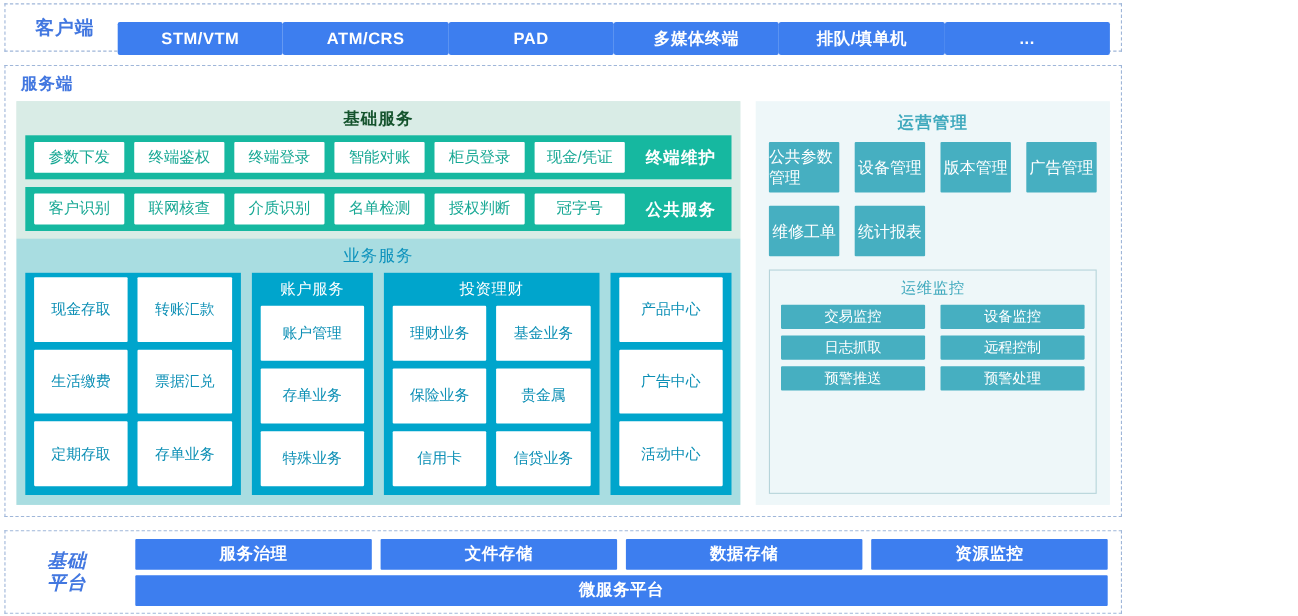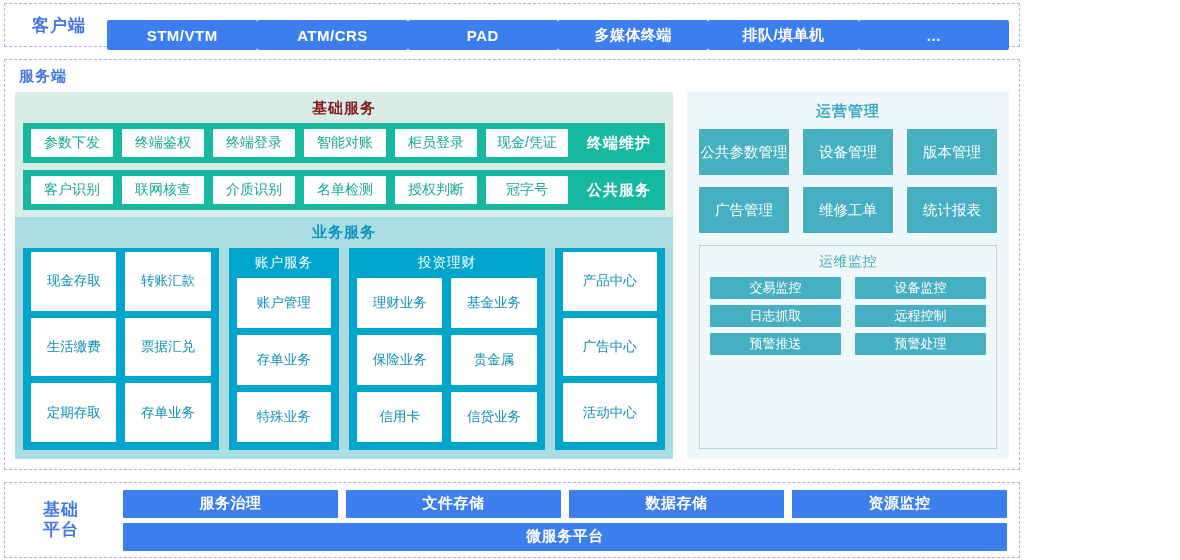--- a/index.html
+++ b/index.html
@@ -86,21 +86,21 @@
     box-sizing:border-box;
   }
 
   
   .basic-wrap{
     background:#d9ece6;
     padding:4px 8px 7px 8px;
   }
   .band-title{
     text-align:center;
-    color:#7f1d1d;
+    color:#14532d;
     font-weight:bold;
     font-size:15px;
     padding:3px 0 5px 0;
     letter-spacing:1px;
     font-family:Liberation Serif, serif;
   }
   .basic-row{
     background:#16b8a0;
     display:flex;align-items:center;
     padding:6px 8px;
@@ -130,21 +130,21 @@
   
   .biz-wrap{
     background:#a9dde1;
     padding:2px 8px 9px 8px;
     flex:1 1 auto;
     display:flex;flex-direction:column;
   }
   .biz-title{
     text-align:center;
     color:#0e93bd;
-    font-weight:bold;
+    font-weight:normal;
     font-size:15px;
     padding:4px 0 6px 0;
     letter-spacing:1px;
   }
   .biz-groups{
     display:flex;gap:10px;flex:1 1 auto;
   }
   .biz-group{
     background:#00a5cc;
     padding:4px 8px 8px 8px;
@@ -187,21 +187,21 @@
   .ops-title{
     text-align:center;
     color:#3fa9bd;
     font-weight:bold;
     font-size:15px;
     padding:4px 0 8px 0;
     letter-spacing:1px;
   }
   .ops-grid{
     display:grid;
-    grid-template-columns:1fr 1fr 1fr;
+    grid-template-columns:1fr 1fr 1fr 1fr;
     gap:12px 14px;
   }
   .ops-chip{
     background:#46afc1;
     color:#ffffff;
     font-size:14.5px;
     height:46px;
     display:flex;align-items:center;justify-content:center;
     border-radius:1px;
   }
@@ -241,20 +241,21 @@
     box-sizing:border-box;
   }
   .platform-label{
     flex:0 0 96px;
     color:#4277e0;
     font-weight:bold;
     font-size:17px;
     text-align:center;
     line-height:1.15;
     letter-spacing:1px;
+    font-style:italic;
   }
   .platform-stack{
     flex:1 1 auto;
     display:flex;flex-direction:column;
     gap:5px;
     padding-right:4px;
   }
   .platform-row{display:flex;gap:8px;margin-left:14px;}
   .platform-chip{
     flex:1 1 0;

